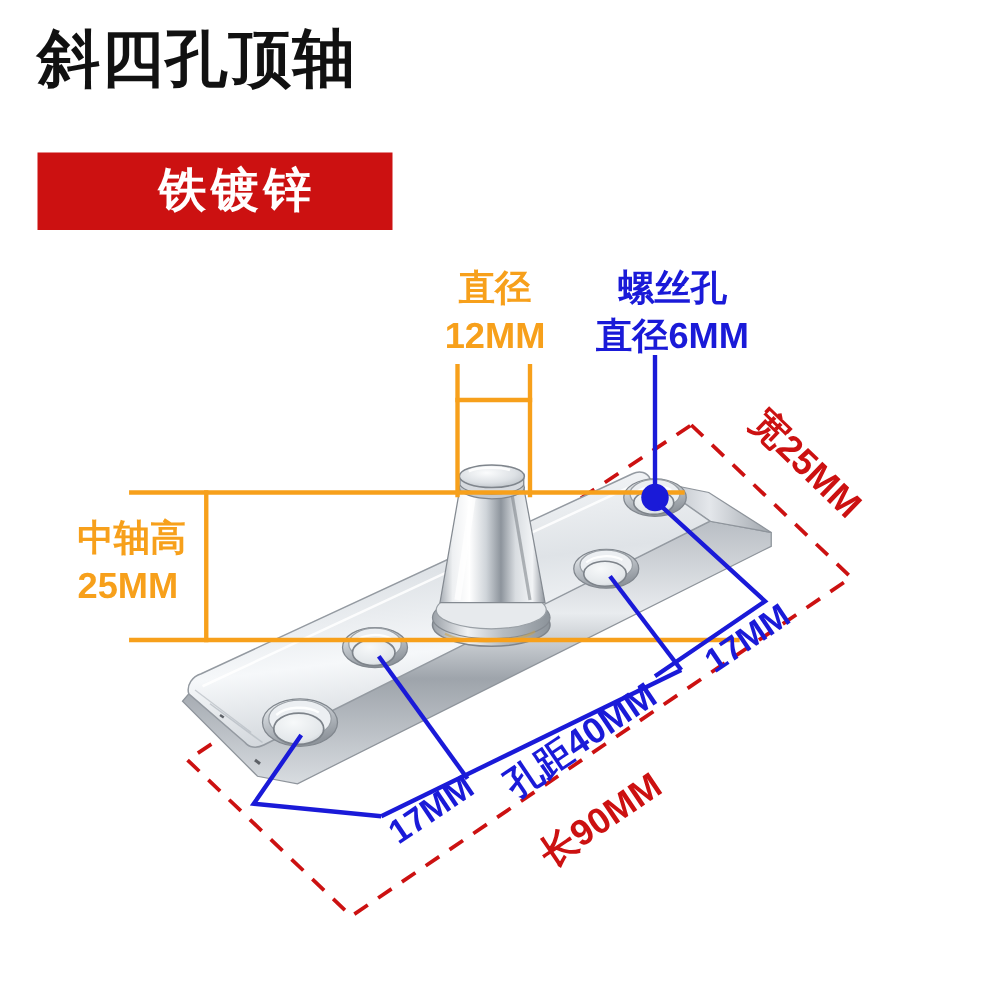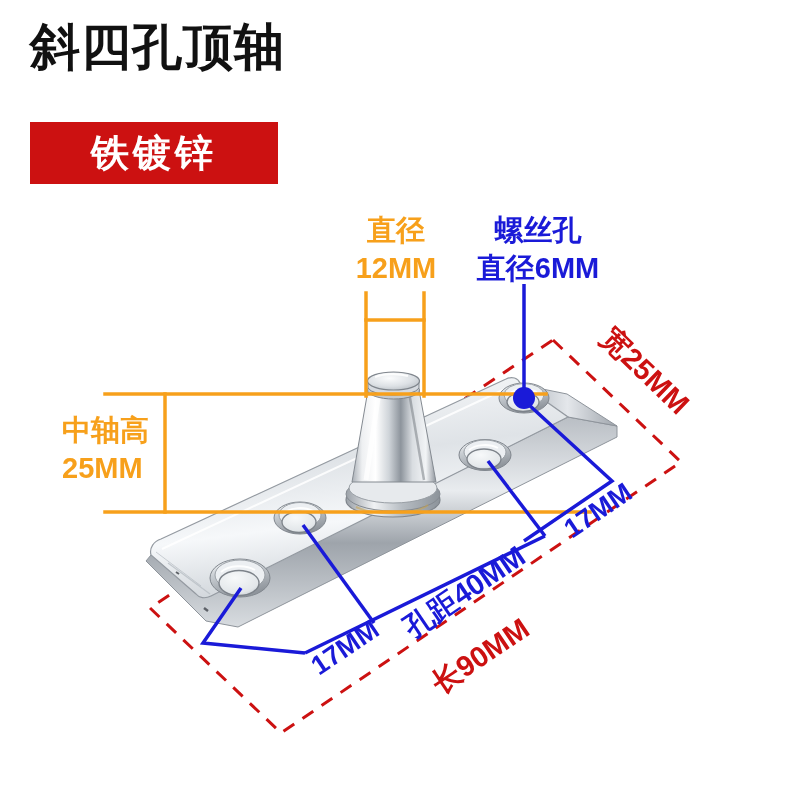--- a/index.html
+++ b/index.html
@@ -12,21 +12,21 @@
 
   
   .title{
     position:absolute;left:30px;top:22px;
     font-size:50px;line-height:1;font-weight:bold;
     color:#111111;letter-spacing:1px;white-space:nowrap;
   }
   .badge{
     position:absolute;left:30px;top:122px;
     width:248px;height:62px;
-    display:flex;align-items:center;justify-content:center;
+    display:flex;align-items:center;justify-content:center;padding-left:36px;
   }
   .badge-text{
     font-size:38px;font-weight:bold;color:#ffffff;
     letter-spacing:4px;line-height:1;
   }
 
   
   #diagram{position:absolute;left:0;top:0;width:800px;height:800px;}
   .dim-label{font-size:29px;font-weight:bold;letter-spacing:0px;}
   .dim-label-sm{font-size:27px;font-weight:bold;}

